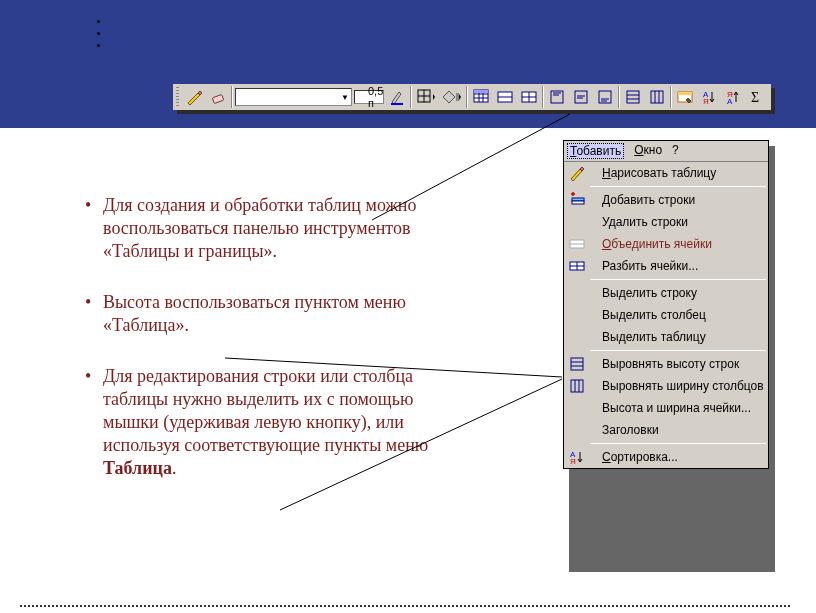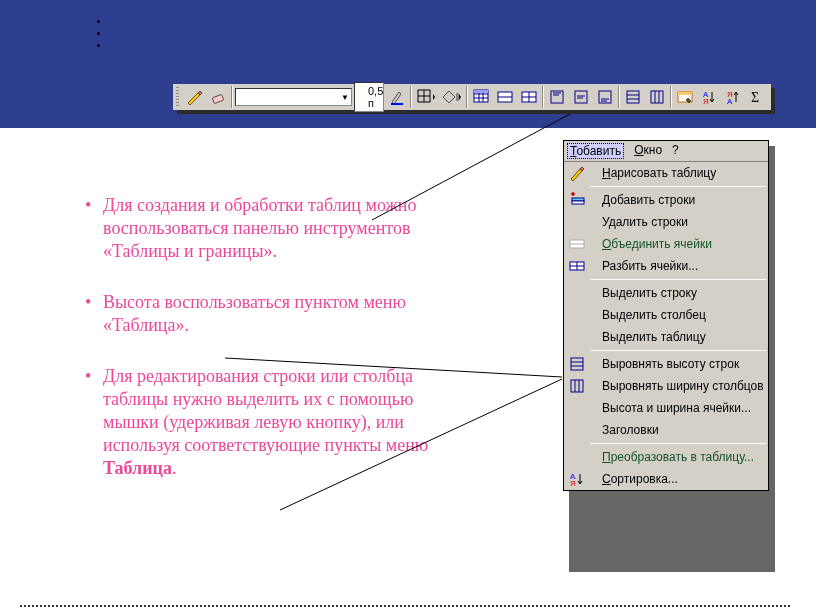--- a/index.html
+++ b/index.html
@@ -70,41 +70,41 @@
     padding: 0 3px;
   }
   .tb-btn svg { display: block; }
   .tb-sep { width: 2px; height: 22px; border-left: 1px solid #888; border-right: 1px solid #fff; }
   .tb-line-preview {
     width: 150px; height: 18px; background: #fff; border: 1px inset #888;
     display: flex; align-items: center; justify-content: flex-end; padding: 0 2px;
   }
   .tb-line-preview .arrow { font-size: 8px; }
   .tb-width {
-    width: 30px; height: 30px; background: #fff; border: 1px inset #888;
+    width: 30px; height: 14px; background: #fff; border: 1px inset #888;
     display: flex; align-items: center; padding: 0 13px;
   }
 
   
   .content {
     position: absolute;
     left: 85px; top: 194px;
     width: 360px;
   }
   .content ul {
     list-style: none;
     padding: 0; margin: 0;
   }
   .content li {
     position: relative;
     padding-left: 18px;
     font-size: 18px;
     line-height: 23px;
     margin-bottom: 28px;
-    color: #ec4899;
+    color: #7f1d1d;
   }
   .content li::before {
     content: "•";
     position: absolute;
     left: 0; top: 0;
     font-size: 18px;
   }
   .content b { font-weight: bold; }
 
   
@@ -140,21 +140,21 @@
     height: 22px;
     padding: 0 6px 0 4px;
     gap: 16px;
     white-space: nowrap;
   }
   .mi .icon-slot {
     width: 18px; height: 18px;
     display: flex; align-items: center; justify-content: center;
     flex: 0 0 18px;
   }
-  .mi.disabled { color: #14532d; align-items: center; }
+  .mi.disabled { color: #7f1d1d; align-items: center; }
   .msep {
     height: 1px;
     margin: 2px 2px 2px 26px;
     background: #808080;
     border-bottom: 1px solid #fff;
   }
   .und { text-decoration: underline; }
 
 </style>
 </head>
@@ -403,24 +403,20 @@
     <div class="mi">
         <span class="icon-slot"></span>
         <span>Высота и ширина ячейки...</span>
       </div>
     <div class="mi">
         <span class="icon-slot"></span>
         <span>Заголовки</span>
       </div>
     <div class="msep"></div>
 
-    <div class="mi disabled">
-        <span class="icon-slot"></span>
-        <span><span class="und">П</span>реобразовать в таблицу...</span>
-      </div>
     <div class="mi">
       <span class="icon-slot">
         <svg width="16" height="16">
             <text x="1" y="8" font-size="8" font-family="Arial" fill="#00f">A</text>
             <text x="1" y="15" font-size="8" font-family="Arial" fill="#c00">Я</text>
             <path d="M11 3 L11 12 M9 10 L11 13 L13 10" stroke="#000" fill="none"></path>
           </svg>
       </span>
       <span><span class="und">С</span>ортировка...</span>
     </div>

